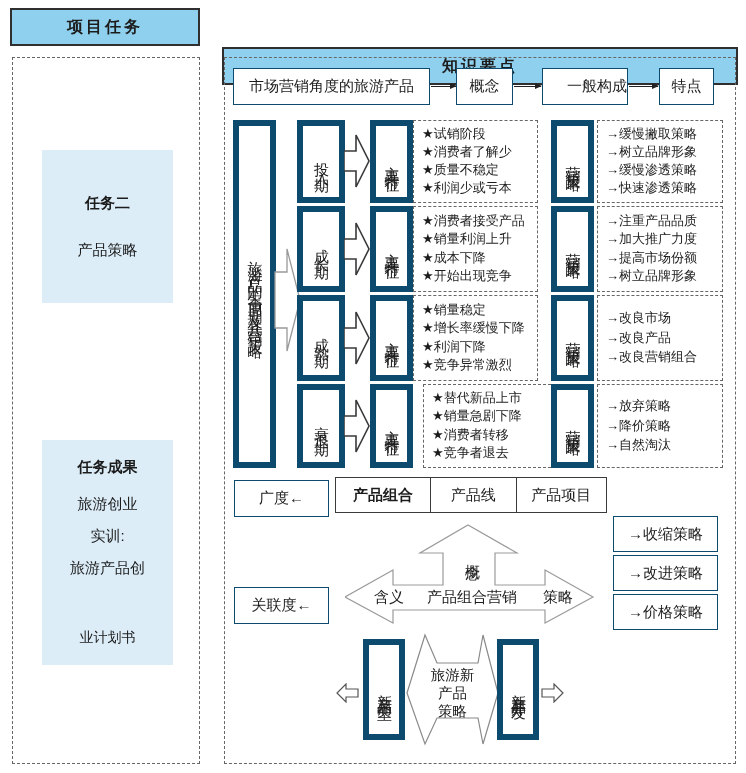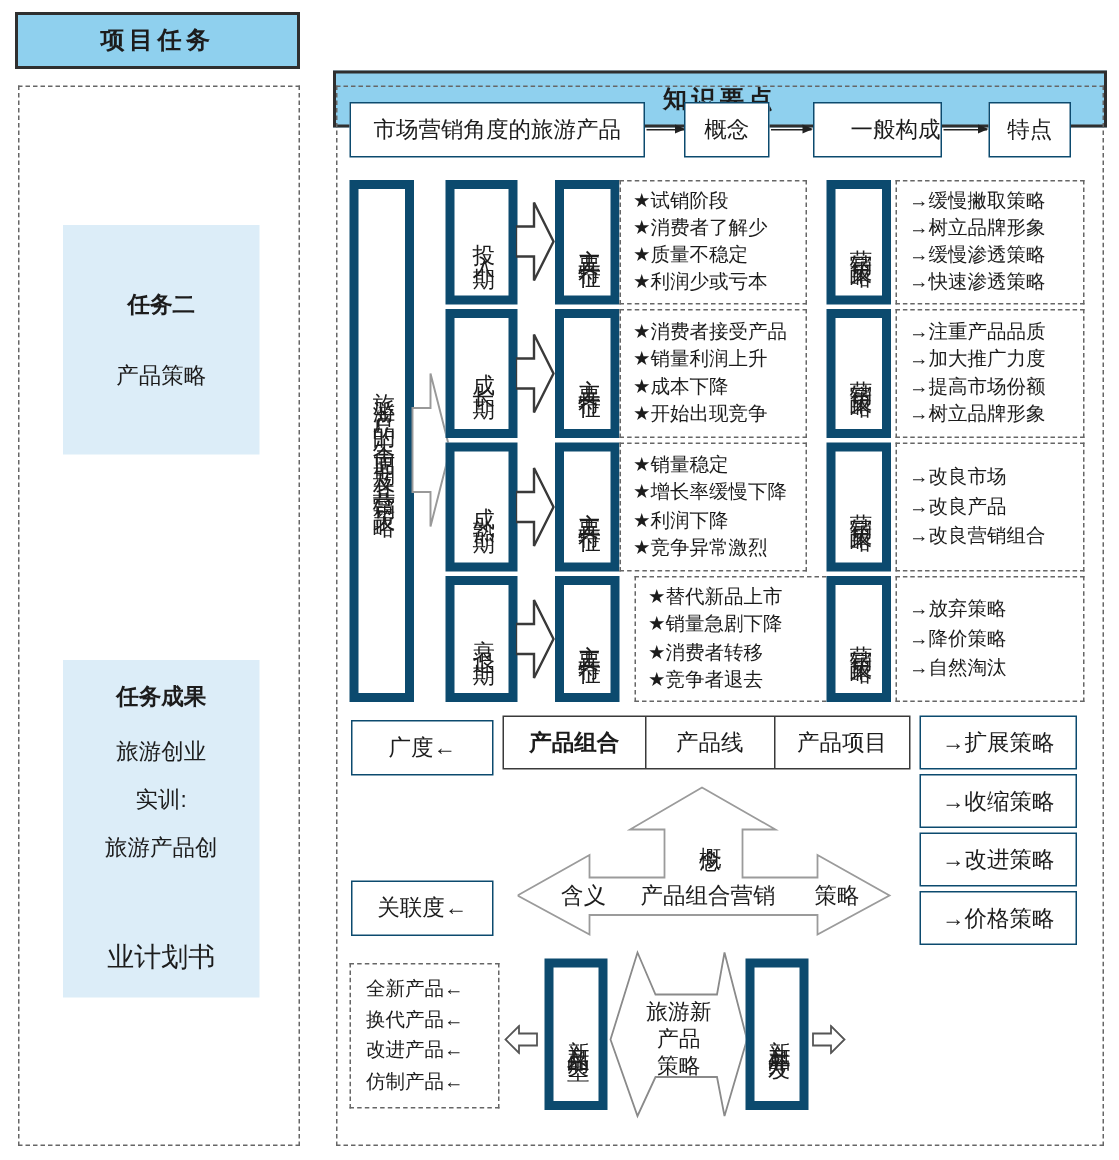--- a/index.html
+++ b/index.html
@@ -55,21 +55,21 @@
   <div class="abs bluebox" style="left:42px;top:150px;width:131px;height:153px;gap:28px;">
     <div style="font-size:15px;font-weight:bold;">任务二</div>
     <div style="font-size:15px;">产品策略</div>
   </div>
 
   <div class="abs bluebox" style="left:42px;top:440px;width:131px;height:225px;gap:13px;">
     <div style="font-size:15px;font-weight:bold;margin-bottom:5px;">任务成果</div>
     <div style="font-size:15px;">旅游创业</div>
     <div style="font-size:15px;">实训:</div>
     <div style="font-size:15px;">旅游产品创</div>
-    <div style="font-size:18px;margin-top:38px;">业计划书</div>
+    <div style="font-size:14px;margin-top:38px;">业计划书</div>
   </div>
 
   <div class="abs hdr" style="left:222px;top:8px;width:516px;height:38px;margin-top:39px;">
     <span>知识要点</span>
   </div>
 
   <div class="abs dashbox" style="left:224px;top:57px;width:512px;height:707px;"></div>
 
   <div class="abs solid thin" style="left:233px;top:68px;width:197px;height:37px;">
     <span>市场营销角度的旅游产品</span>
@@ -199,49 +199,40 @@
   <div class="abs solid thin" style="left:234px;top:587px;width:95px;height:37px;">
     <span>关联度←</span>
   </div>
 
   <div class="abs" style="left:335px;top:477px;width:272px;height:36px;border:1.5px solid #3a3a3a;display:flex;">
     <div class="ctext" style="flex:1.05;font-size:15px;font-weight:bold;">产品组合</div>
     <div class="ctext" style="flex:0.95;font-size:15px;border-left:1.5px solid #3a3a3a;border-right:1.5px solid #3a3a3a;">产品线</div>
     <div class="ctext" style="flex:1;font-size:15px;">产品项目</div>
   </div>
 
-  <div class="abs solid thin" style="left:613px;top:477px;width:105px;height:36px;">
-    <span>→扩展策略</span>
-  </div>
   <div class="abs solid thin" style="left:613px;top:516px;width:105px;height:36px;">
     <span>→收缩策略</span>
   </div>
   <div class="abs solid thin" style="left:613px;top:555px;width:105px;height:36px;">
     <span>→改进策略</span>
   </div>
   <div class="abs solid thin" style="left:613px;top:594px;width:105px;height:36px;">
     <span>→价格策略</span>
   </div>
 
   <div class="abs" style="left:345px;top:522px;width:255px;height:108px;">
     <svg width="255" height="108" viewBox="0 0 255 108">
       <polygon points="0,75 48,48 48,63 98,63 98,31 75,31 123,3 172,31 150,31 150,63 200,63 200,48 248,75 200,101 200,88 48,88 48,101" fill="#ffffff" stroke="#9b9b9b" stroke-width="1.2"></polygon>
     </svg>
     <div class="abs vtext" style="left:112px;top:6px;width:30px;height:52px;font-size:15px;letter-spacing:2px;">概念</div>
     <div class="abs ctext" style="left:14px;top:66px;width:60px;height:18px;font-size:15px;">含义</div>
     <div class="abs ctext" style="left:72px;top:66px;width:110px;height:18px;font-size:15px;">产品组合营销</div>
     <div class="abs ctext" style="left:183px;top:66px;width:60px;height:18px;font-size:15px;">策略</div>
   </div>
 
-  <div class="abs dashlist" style="left:233px;top:642px;width:100px;height:97px;padding-left:10px;">
-    <div class="li">全新产品←</div>
-    <div class="li">换代产品←</div>
-    <div class="li">改进产品←</div>
-    <div class="li">仿制产品←</div>
-  </div>
 
   <svg class="abs" style="left:336px;top:683px;" width="23" height="20" viewBox="0 0 23 20">
     <polygon points="22,6 10,6 10,1 1,10 10,19 10,14 22,14" fill="#fff" stroke="#555" stroke-width="1.2"></polygon>
   </svg>
 
   <div class="abs solid vtext" style="left:363px;top:639px;width:42px;height:101px;letter-spacing:3px;">
     <span>新产品类型</span>
   </div>
 
   <div class="abs" style="left:405px;top:633px;width:95px;height:113px;">

